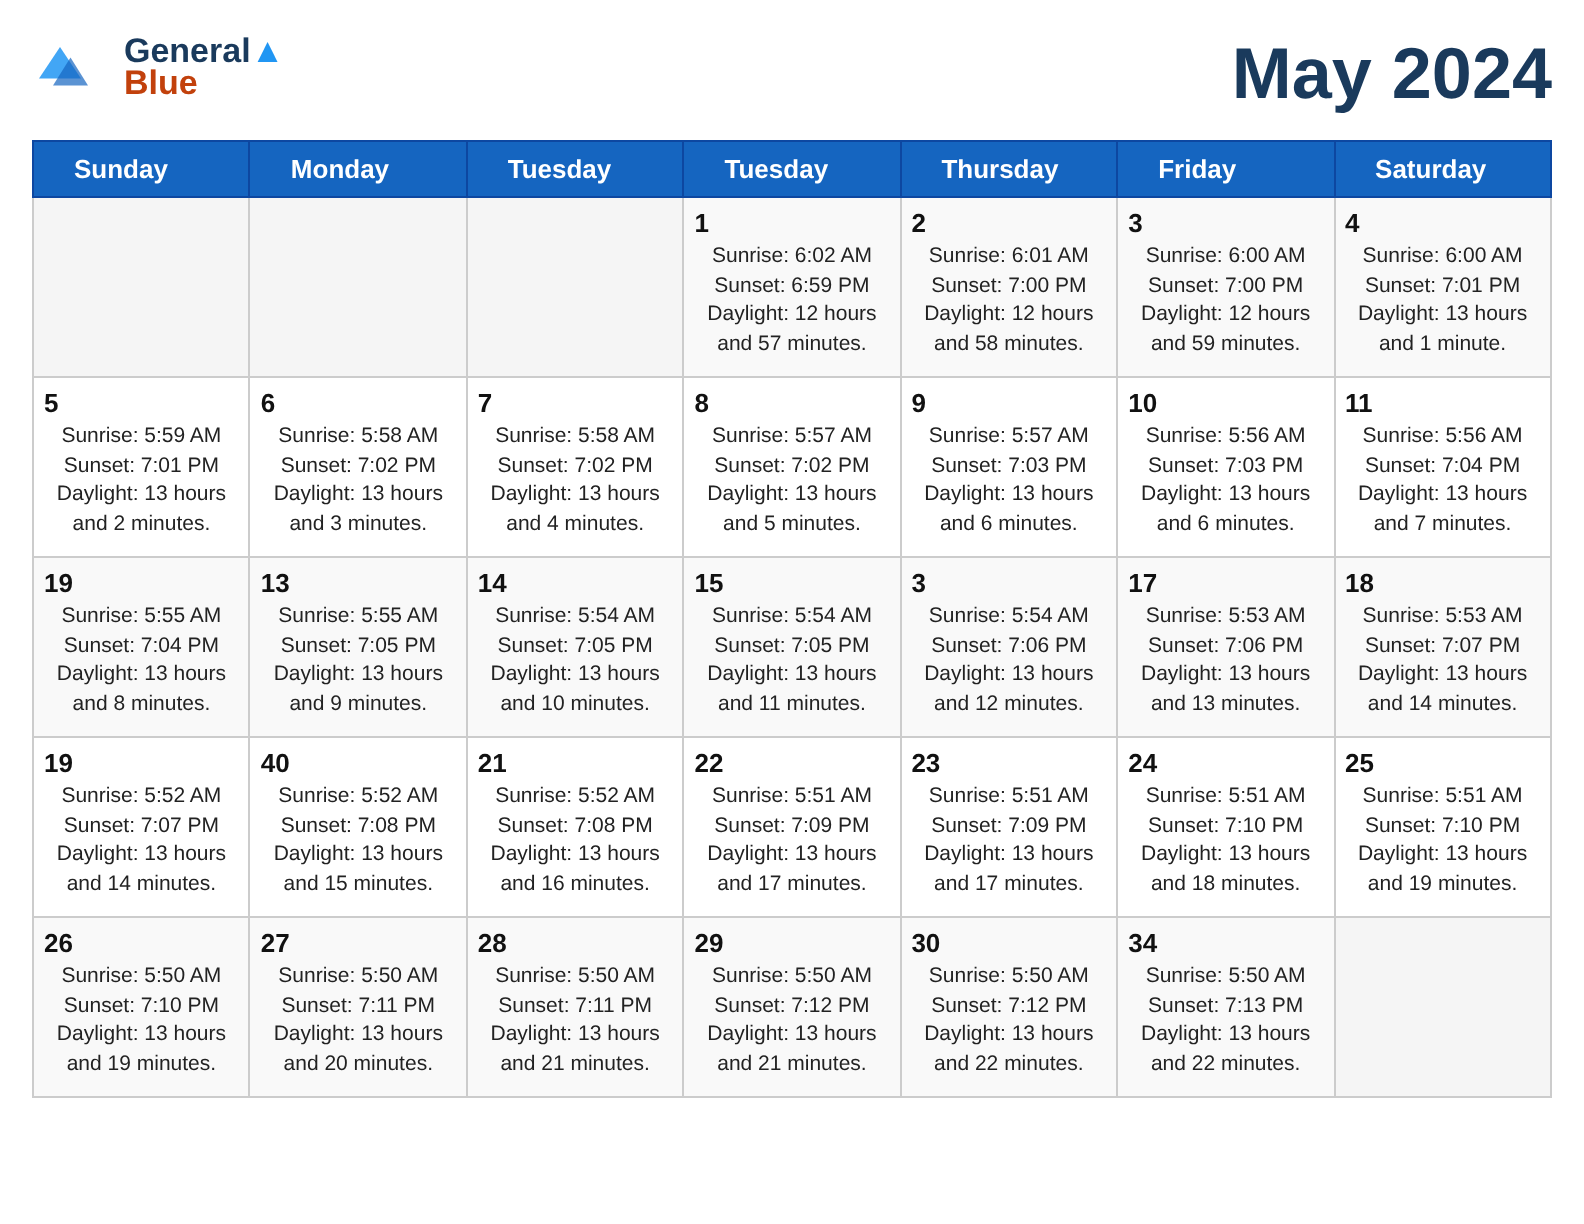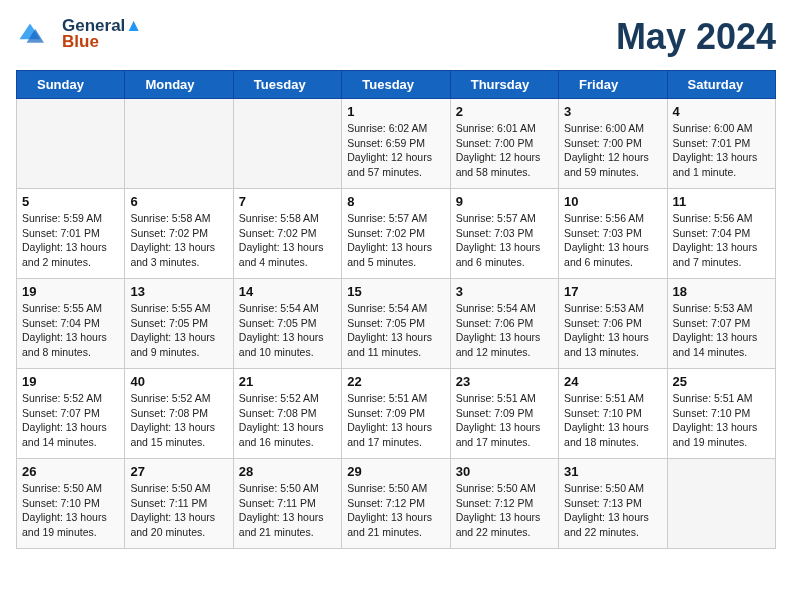--- a/index.html
+++ b/index.html
@@ -67,20 +67,21 @@
     .day-num {
       font-size: 13px;
       font-weight: bold;
       color: #111;
       margin-bottom: 2px;
     }
     .day-info {
       font-size: 10.5px;
       color: #222;
       line-height: 1.4;
+      text-align: center;
     }
     .empty-cell {
       background: #f5f5f5 !important;
     }
   </style>
 </head>
 <body>
 
 <div class="header">
   <div class="logo">
@@ -238,19 +239,19 @@
         </td>
         <td>
           <div class="day-num">29</div>
           <div class="day-info">Sunrise: 5:50 AM<br>Sunset: 7:12 PM<br>Daylight: 13 hours<br>and 21 minutes.</div>
         </td>
         <td>
           <div class="day-num">30</div>
           <div class="day-info">Sunrise: 5:50 AM<br>Sunset: 7:12 PM<br>Daylight: 13 hours<br>and 22 minutes.</div>
         </td>
         <td>
-          <div class="day-num">31</div>
+          <div class="day-num">34</div>
           <div class="day-info">Sunrise: 5:50 AM<br>Sunset: 7:13 PM<br>Daylight: 13 hours<br>and 22 minutes.</div>
         </td>
         <td class="empty-cell"></td>
       </tr>
     </tbody>
 </table>
 
 </body></html>

